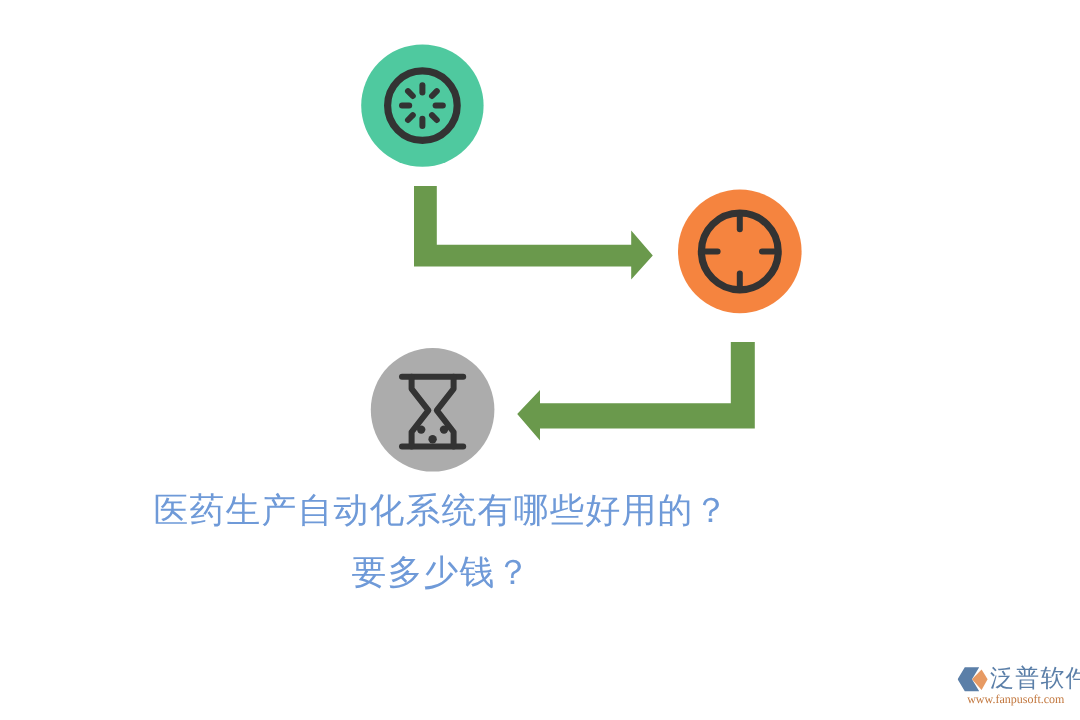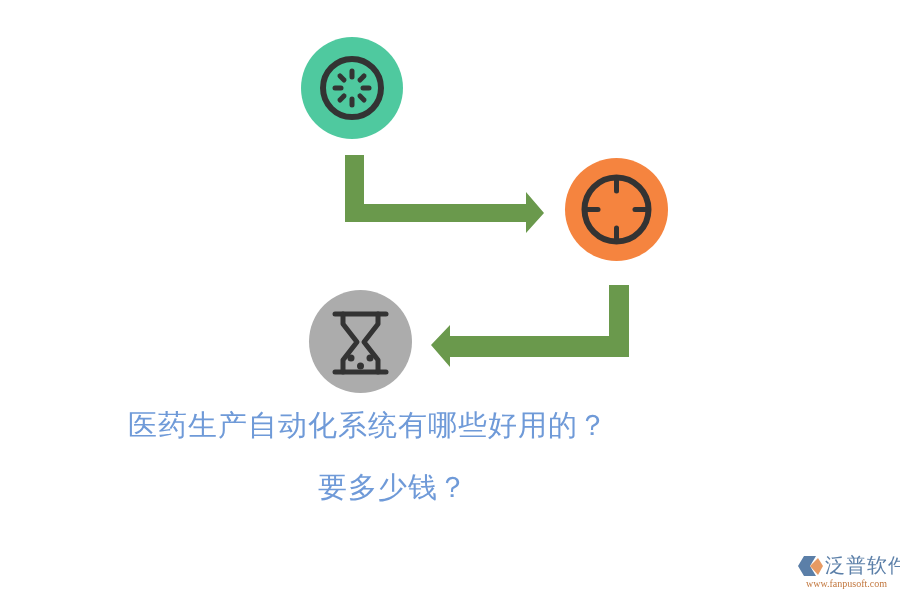--- a/index.html
+++ b/index.html
@@ -60,21 +60,21 @@
     </g>
     <g fill="#333">
       <circle cx="42" cy="68" r="3.5"></circle>
       <circle cx="61" cy="68" r="3.5"></circle>
       <circle cx="51.5" cy="76" r="3.5"></circle>
     </g>
   </svg>
 </div>
 
 <div class="title" style="top:405px;">医药生产自动化系统有哪些好用的？</div>
-<div class="title" style="top:467px;padding-left:25px;">要多少钱？</div>
+<div class="title" style="top:457px;">要多少钱？</div>
 
 <div class="abs" style="left:770px; top:553px; width:125px; height:40px;margin-left:28px;">
   <svg class="abs" style="left:0; top:2px;" width="26" height="22" viewBox="0 0 26 22">
     <path d="M6,1 L18,1 L12,11 L18,21 L6,21 L0,11 Z" fill="#5b7fa8"></path>
     <path d="M12,11 L20,3 L25,11 L20,20 Z" fill="#e79a63"></path>
   </svg>
   <div class="logo-text" style="left:27px; top:0; font-size:20px; color:#5b7fa8; line-height:24px; letter-spacing:1px;">泛普软件</div>
   <div class="logo-text" style="left:8px; top:25px; font-size:10px; color:#c2773e; line-height:12px; font-family:Liberation Serif, serif;">www.fanpusoft.com</div>
 </div>
 

